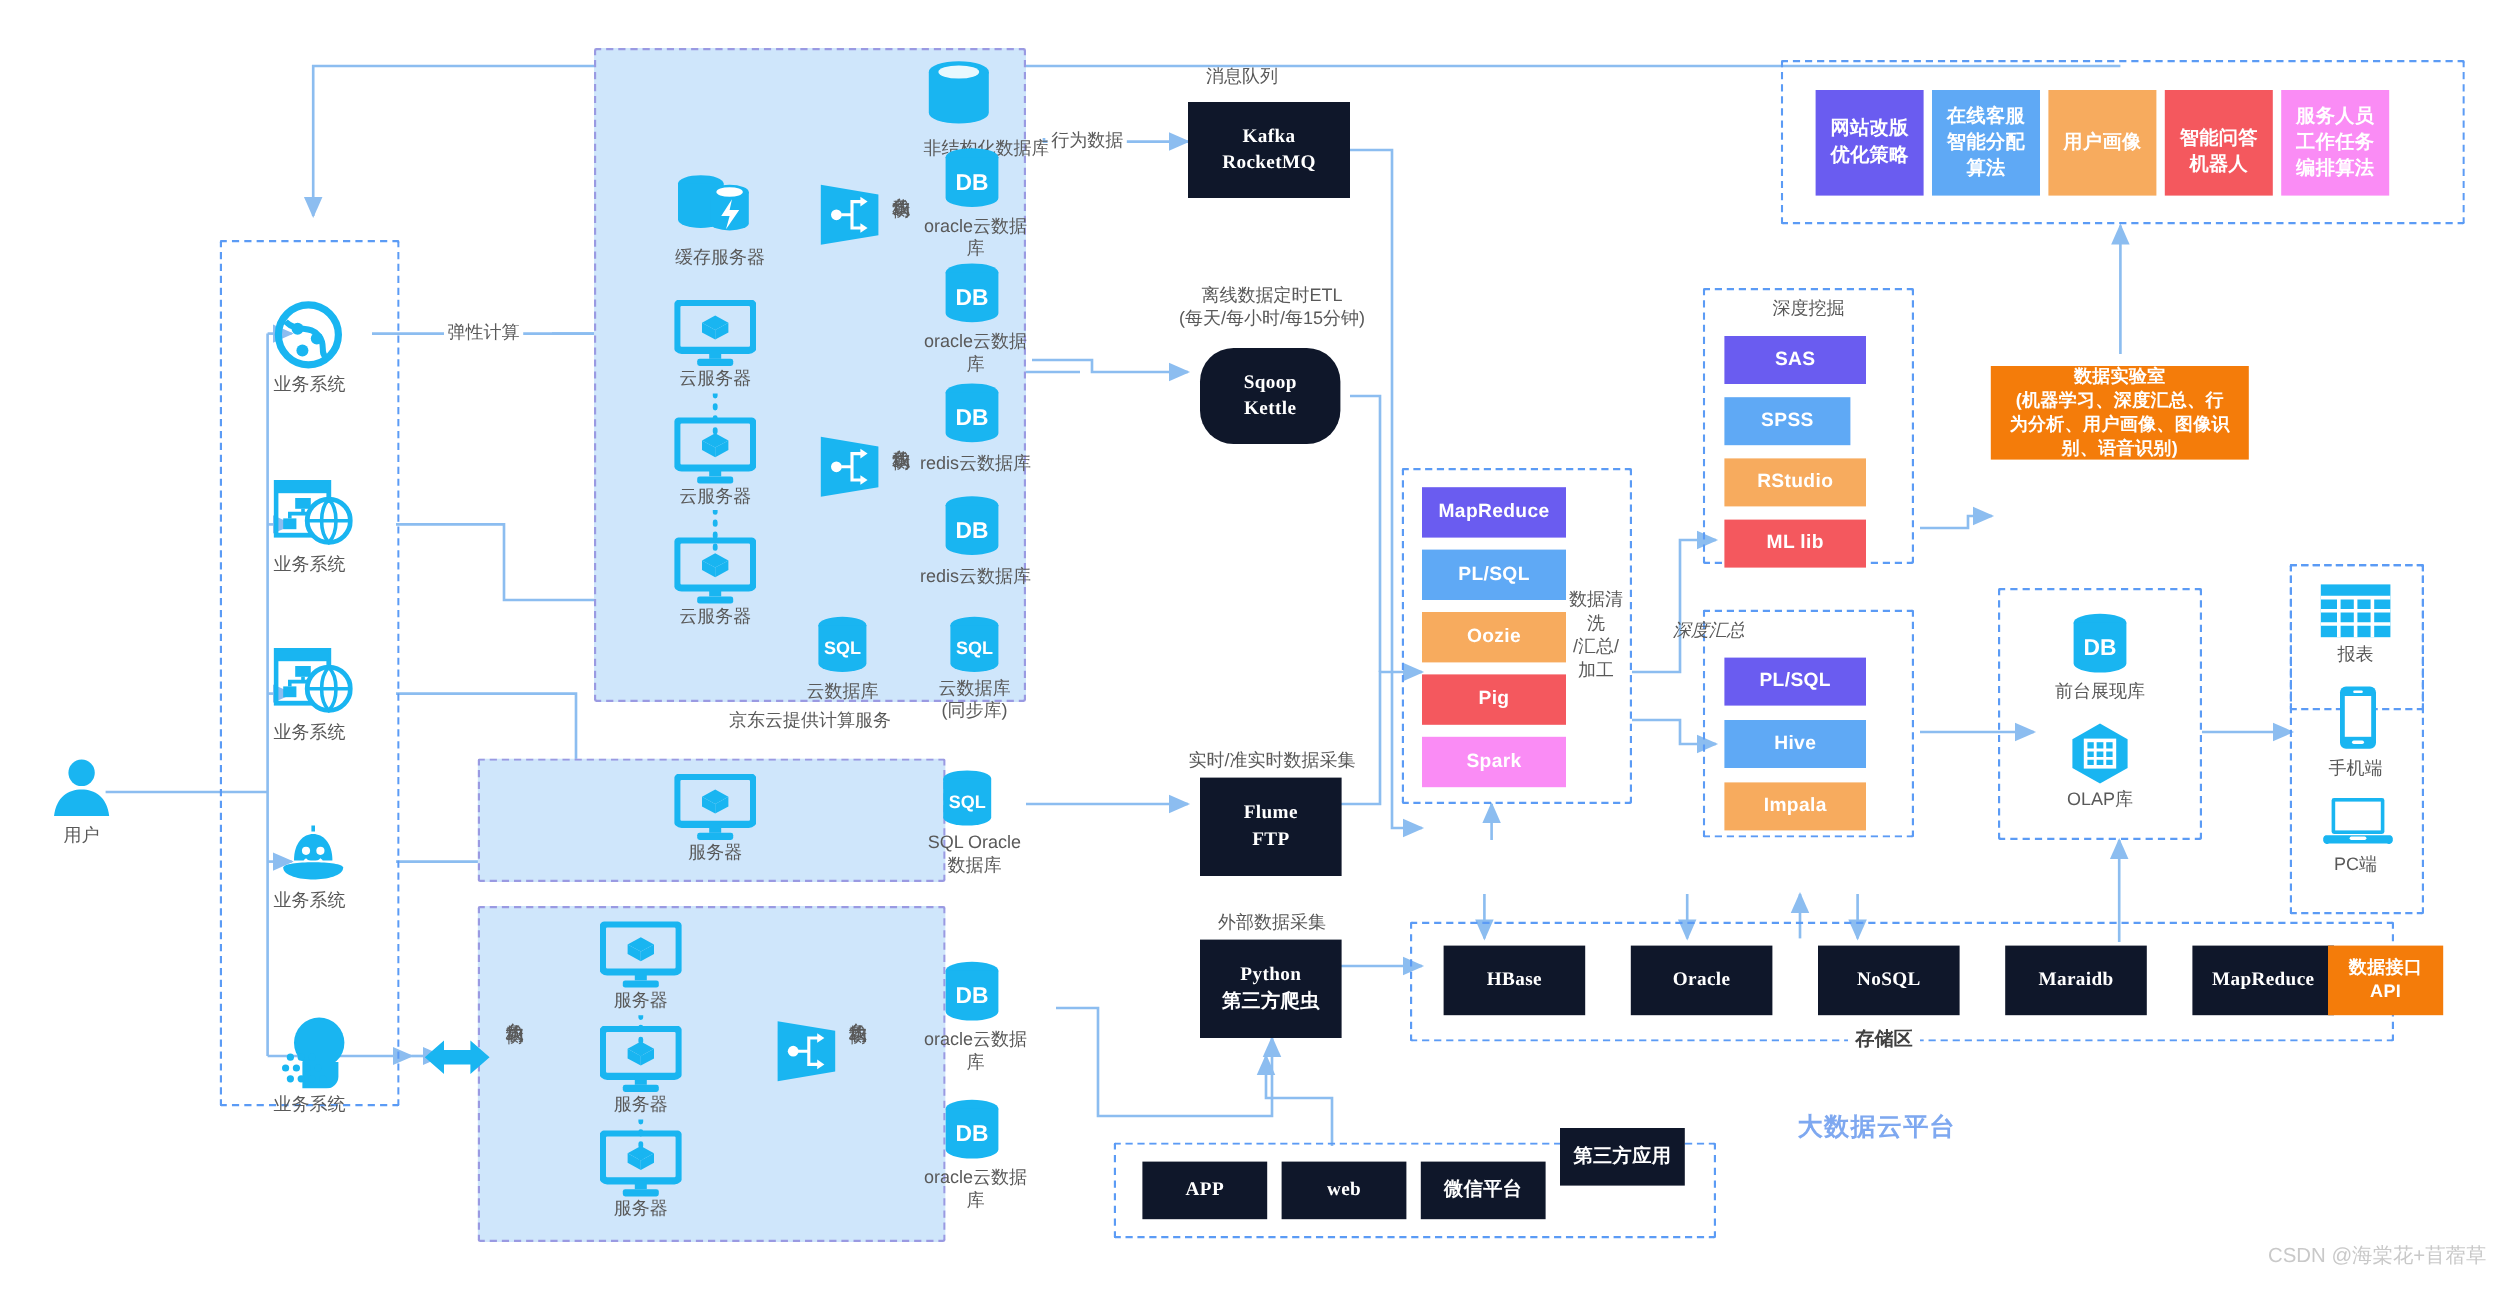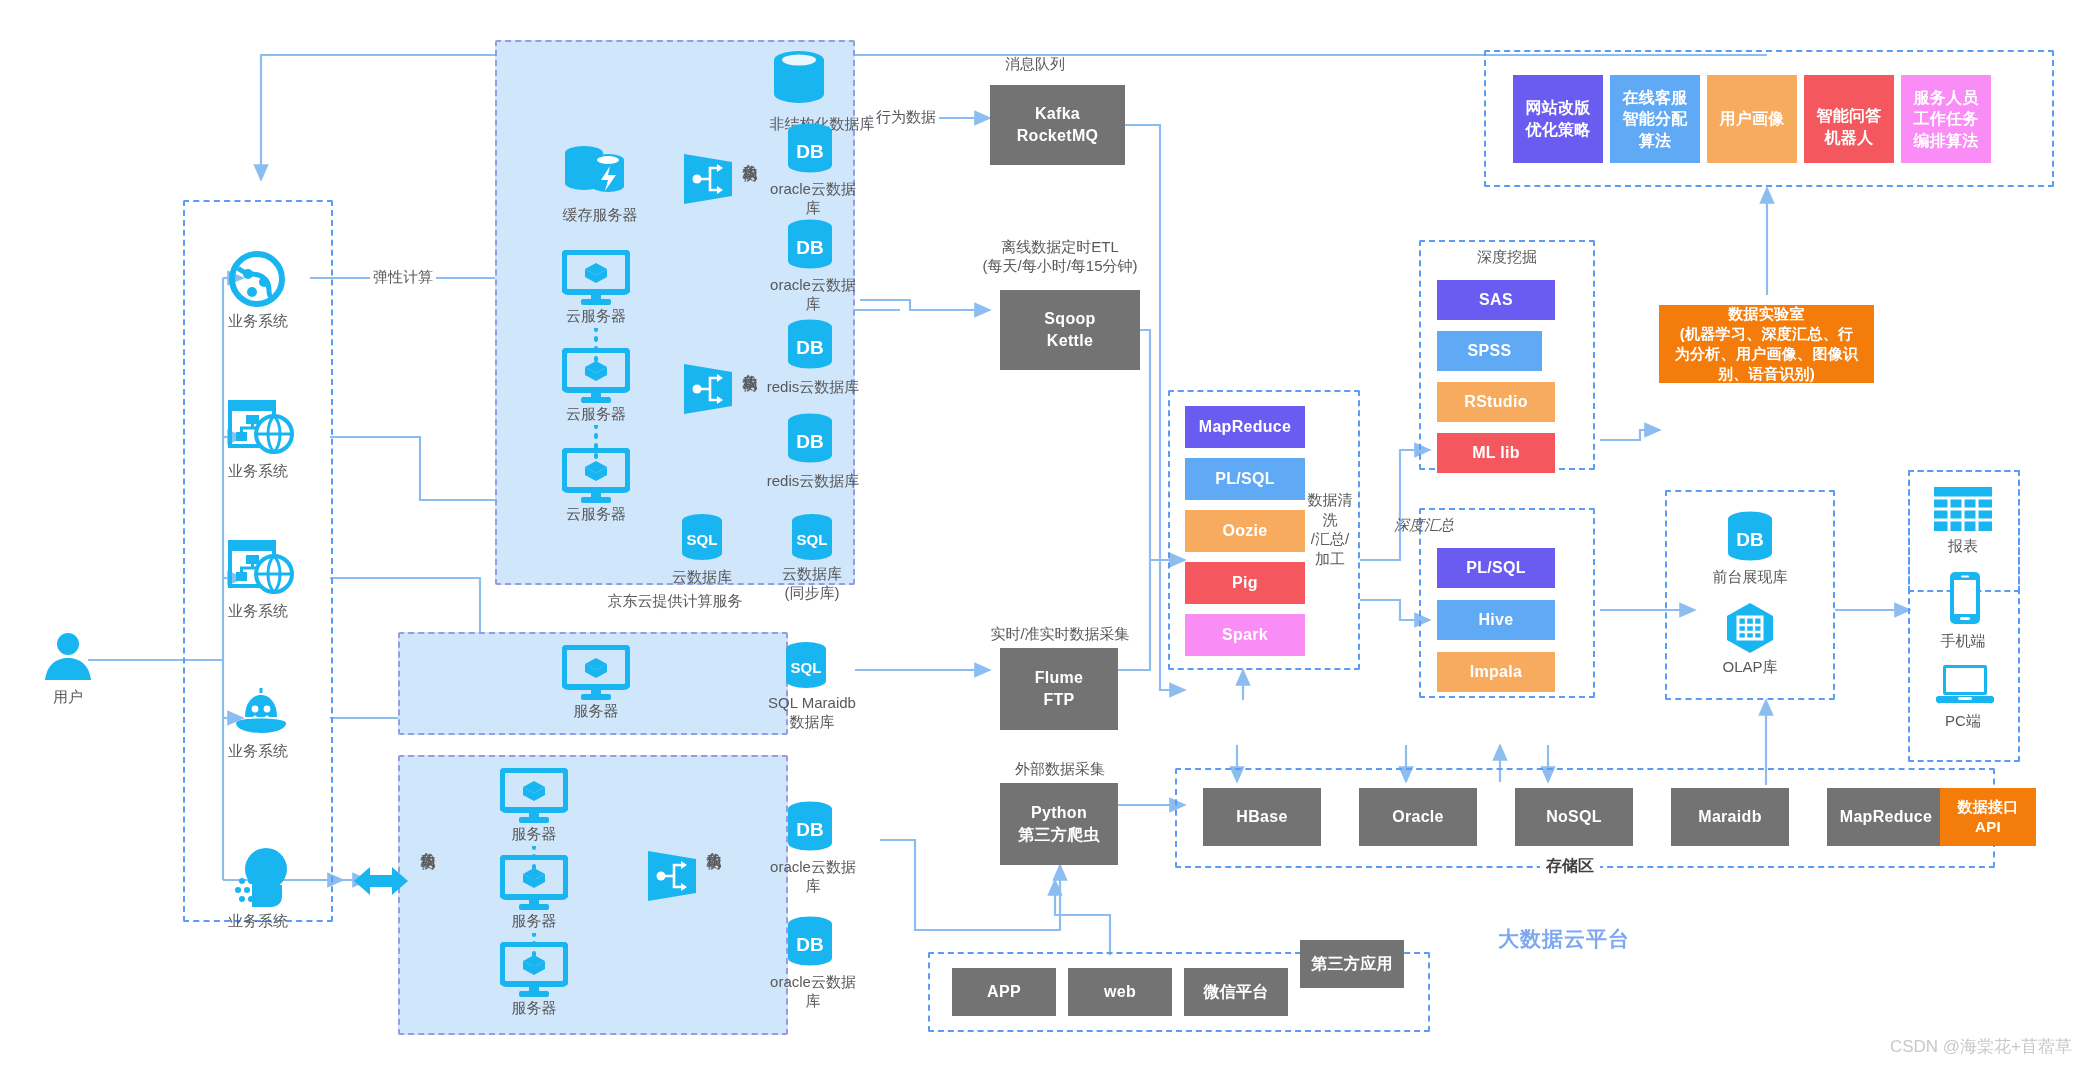--- a/index.html
+++ b/index.html
@@ -48,21 +48,21 @@
     flex-direction:column;
     align-items:center;
     justify-content:center;
     color:#fff;
     font-weight:bold;
     font-size:16px;
     line-height:1.35;
     text-align:center;
     letter-spacing:.3px;
   }
-  .chip.blue{background:#737373;}
+  .chip.blue{background:#0f172a;font-family:Liberation Serif, serif;}
   .chip.violet{background:#6a5cf0;}
   .chip.lblue{background:#5fa9f5;}
   .chip.orange{background:#f7ab5e;}
   .chip.red{background:#f4585e;}
   .chip.pink{background:#fa8cf5;}
   .chip.deeporange{background:#f47c0a;}
   .chip.tiny{font-size:15px;}
   .chip .ln{display:block;}
 
   .vlabel{
@@ -454,21 +454,21 @@
   </div>
   <div class="cap" style="left:546px;top:702px;width:100px;">服务器</div>
 
   <div class="icon" style="left:780px;top:640px;">
     <svg width="52" height="54" viewBox="0 0 52 54">
       <ellipse cx="26" cy="9" rx="20" ry="7" fill="#19b5f1"></ellipse>
       <path d="M6,9 v32 a20,7 0 0 0 40,0 v-32" fill="#19b5f1"></path>
       <text x="26" y="33" font-family="Liberation Sans, sans-serif" font-size="15" font-weight="bold" fill="#fff" text-anchor="middle">SQL</text>
     </svg>
   </div>
-  <div class="cap" style="left:756px;top:694px;width:112px;">SQL Maraidb
+  <div class="cap" style="left:756px;top:694px;width:112px;">SQL Oracle
 数据库</div>
 
   <div class="zone fill" style="left:398px;top:755px;width:390px;height:280px;"></div>
 
   <div class="icon" style="left:350px;top:855px;">
     <svg width="62" height="52" viewBox="0 0 62 52">
       <path d="M4,26 L20,12 L20,20 L42,20 L42,12 L58,26 L42,40 L42,32 L20,32 L20,40 Z" fill="#19b5f1"></path>
     </svg>
   </div>
   <div class="vlabel" style="left:418px;top:840px;">负载均衡</div>
@@ -547,21 +547,21 @@
 
   <div class="cap" style="left:950px;top:55px;width:170px;">消息队列</div>
   <div class="chip blue" style="left:990px;top:85px;width:135px;height:80px;">
     <span class="ln">Kafka</span>
     <span class="ln">RocketMQ</span>
   </div>
   <div class="flabel" style="left:873px;top:108px;">行为数据</div>
 
   <div class="cap" style="left:965px;top:238px;width:190px;">离线数据定时ETL
 (每天/每小时/每15分钟)</div>
-  <div class="chip blue" style="left:1000px;top:290px;width:140px;height:80px;">
+  <div class="chip blue" style="left:1000px;top:290px;width:117px;height:80px;border-radius:28px;">
     <span class="ln">Sqoop</span>
     <span class="ln">Kettle</span>
   </div>
 
   <div class="cap" style="left:960px;top:625px;width:200px;">实时/准实时数据采集</div>
   <div class="chip blue" style="left:1000px;top:648px;width:118px;height:82px;">
     <span class="ln">Flume</span>
     <span class="ln">FTP</span>
   </div>
 

